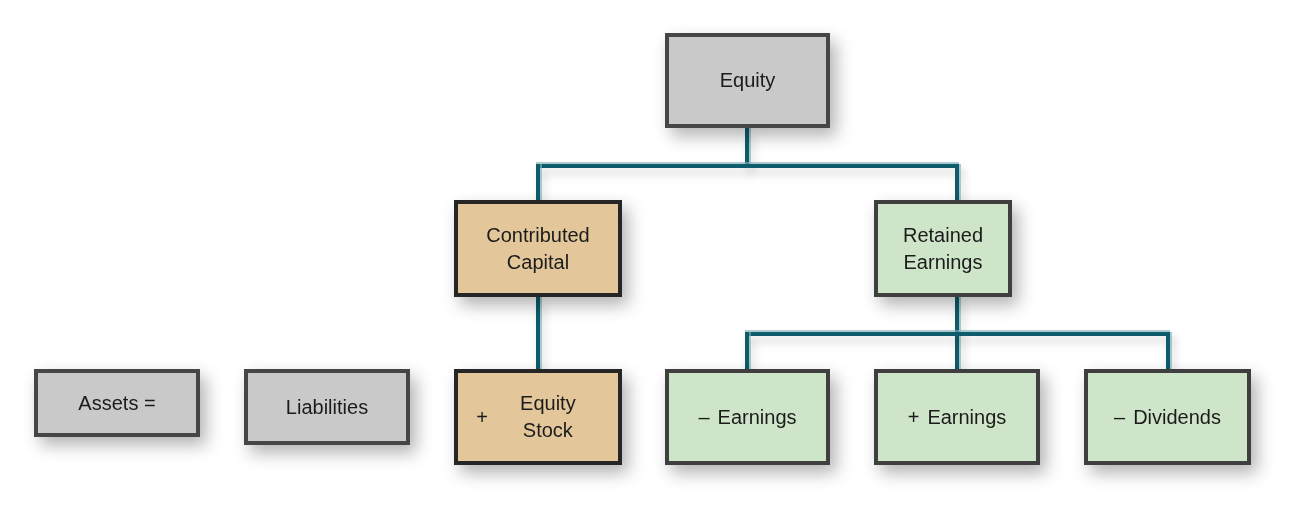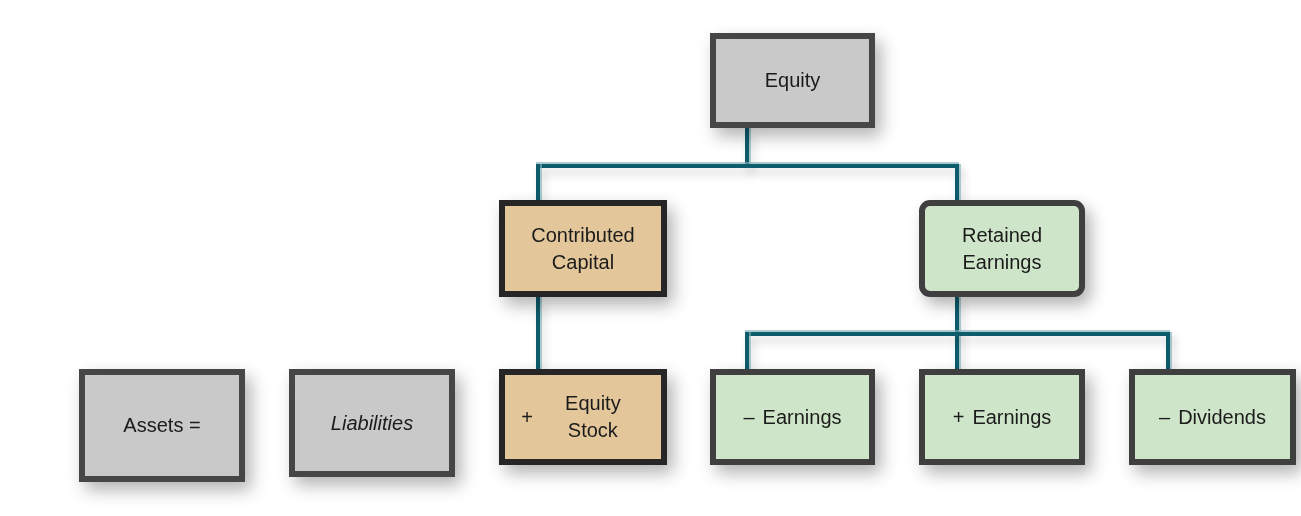--- a/index.html
+++ b/index.html
@@ -29,27 +29,26 @@
     box-shadow: 2px 0 0 rgba(127,176,184,0.65), 4px 6px 10px rgba(0,0,0,0.18);
   }
   
   .box {
     position: absolute;
     display: flex;
     align-items: center;
     justify-content: center;
     gap: 8px;
     box-sizing: border-box;
-    border: 6px solid #a16207;
+    border: 4px solid #a16207;
     box-shadow: 6px 8px 16px rgba(0,0,0,0.30);
     font-size: 20px;
     color: #1b1b1b;
     text-align: center;
     line-height: 1.35;
-    margin-left: 45px;
   }
   .fill-gray  { background: #c9c9c9; border-color: #464646; }
   .fill-tan   { background: #e3c79b; border-color: #262626; }
   .fill-green { background: #cfe5c9; border-color: #3f3f3f; }
   .lbl {
     display: inline-block;
     max-width: 126px;
   }
   .sign {
     display: inline-block;
@@ -73,29 +72,29 @@
   <div class="conn conn-v" style="left:1166px; top:332px; height:37px;"></div>
 
   <div class="box fill-gray" style="left:665px; top:33px; width:165px; height:95px;">
     <span class="lbl">Equity</span>
   </div>
 
   <div class="box fill-tan" style="left:454px; top:200px; width:168px; height:97px;">
     <span class="lbl">Contributed Capital</span>
   </div>
 
-  <div class="box fill-green" style="left:874px; top:200px; width:166px; height:97px;border-radius:11px;">
+  <div class="box fill-green" style="left:874px; top:200px; width:138px; height:97px;">
     <span class="lbl">Retained Earnings</span>
   </div>
 
-  <div class="box fill-gray" style="left:34px; top:369px; width:166px; height:113px;">
+  <div class="box fill-gray" style="left:34px; top:369px; width:166px; height:68px;">
     <span class="lbl">Assets =</span>
   </div>
 
-  <div class="box fill-gray" style="left:244px; top:369px; width:166px; height:108px;font-style:italic;">
+  <div class="box fill-gray" style="left:244px; top:369px; width:166px; height:76px;">
     <span class="lbl">Liabilities</span>
   </div>
 
   <div class="box fill-tan" style="left:454px; top:369px; width:168px; height:96px;">
     <span class="sign">+</span>
     <span class="lbl" style="max-width:104px;">Equity Stock</span>
   </div>
 
   <div class="box fill-green" style="left:665px; top:369px; width:165px; height:96px;">
     <span class="sign">–</span>

